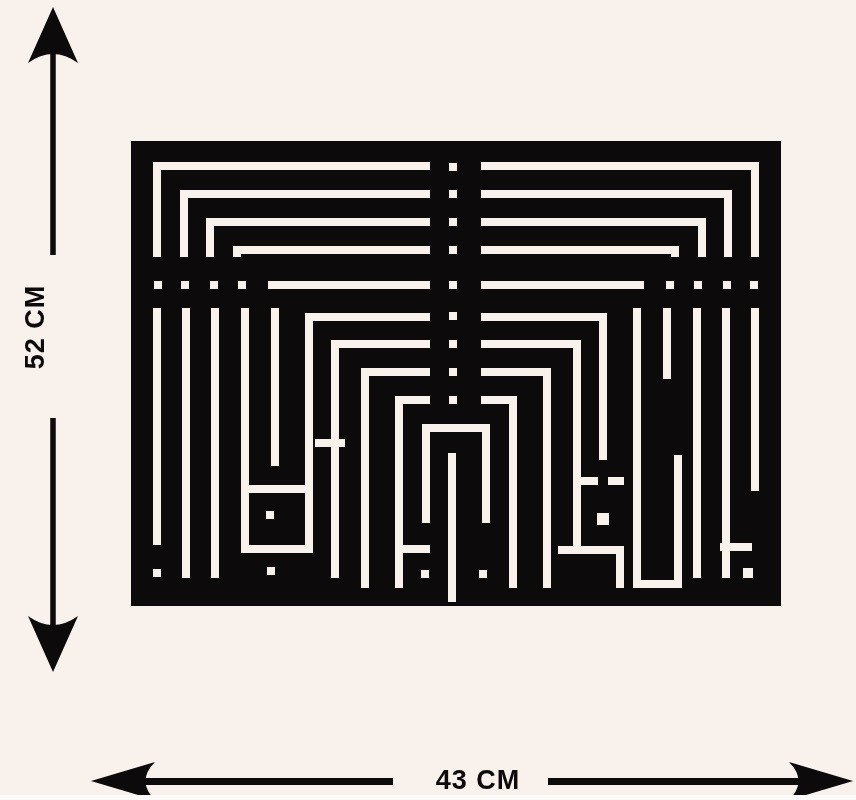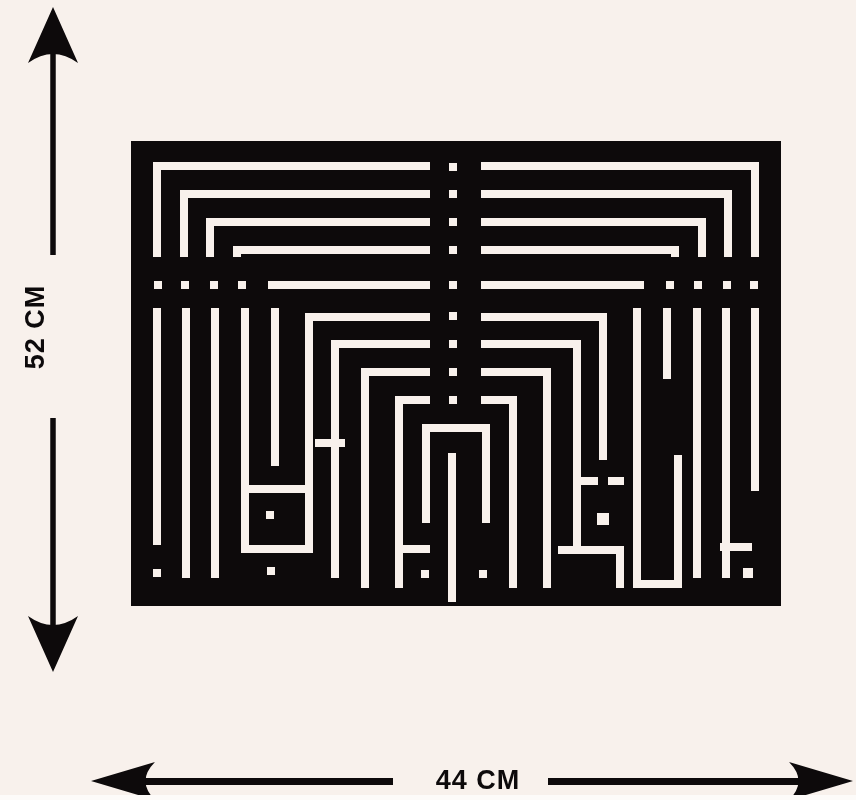--- a/index.html
+++ b/index.html
@@ -131,16 +131,16 @@
     <line x1="53" y1="418" x2="53" y2="632" stroke="var(--ink)" stroke-width="5.5"></line>
     <path d="M53 672 L78 616 Q53 634 28 616 Z" fill="var(--ink)"></path>
 
     <line x1="141" y1="781.5" x2="393" y2="781.5" stroke="var(--ink)" stroke-width="7"></line>
     <path d="M91 781 L155 762 Q136 781 155 800 Z" fill="var(--ink)"></path>
     <line x1="548" y1="781.5" x2="840" y2="781.5" stroke="var(--ink)" stroke-width="7"></line>
     <path d="M853 781 L789 762 Q808 781 789 800 Z" fill="var(--ink)"></path>
   </svg>
 
   <div class="dim-label vertical" style="left:35px;top:327px;">52 CM</div>
-  <div class="dim-label horizontal" style="left:478px;top:780px;">44 CM</div>
+  <div class="dim-label horizontal" style="left:478px;top:780px;">43 CM</div>
 
   <div class="bottom-strip"></div>
 </div>
 
 </body></html>

